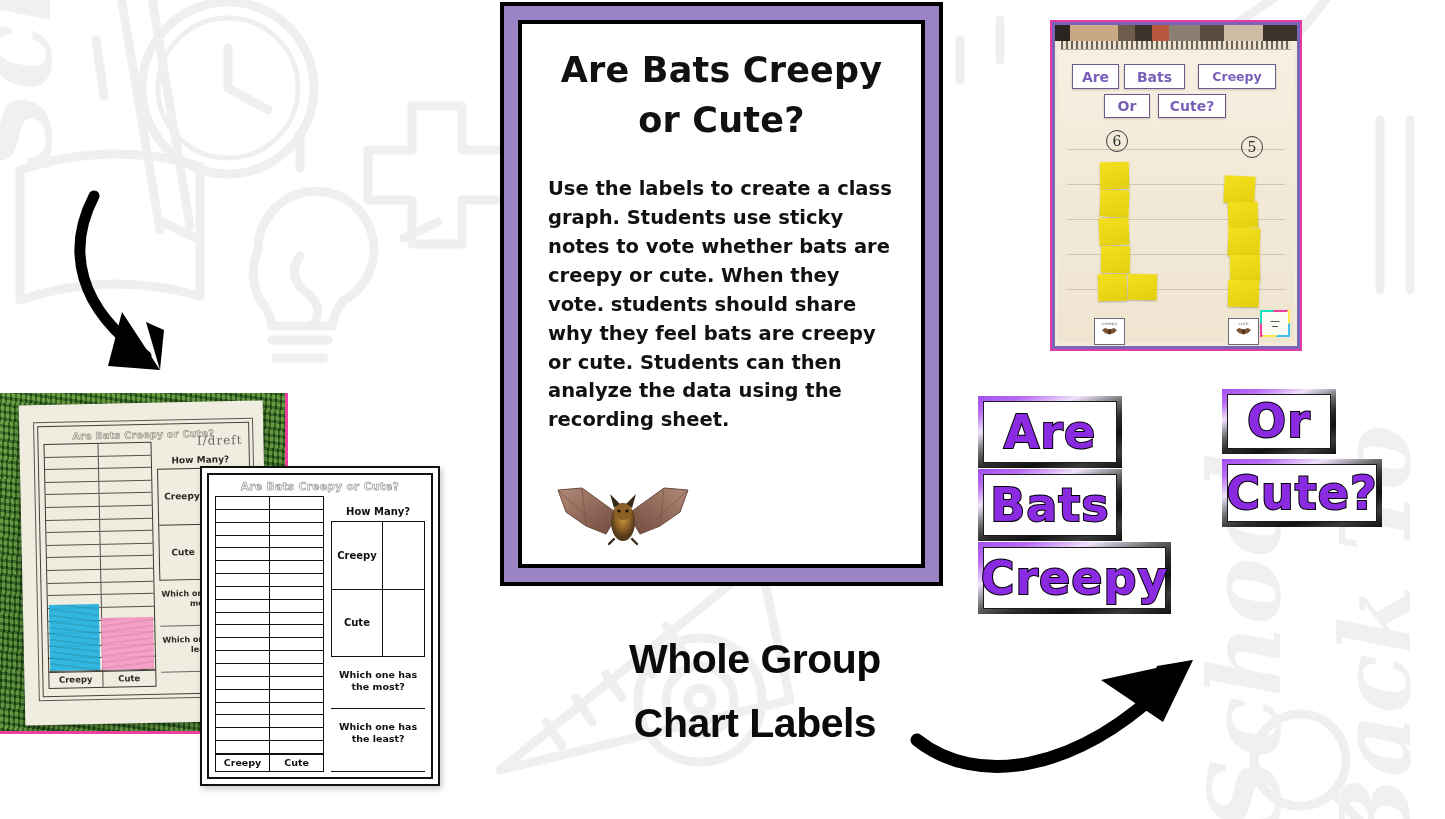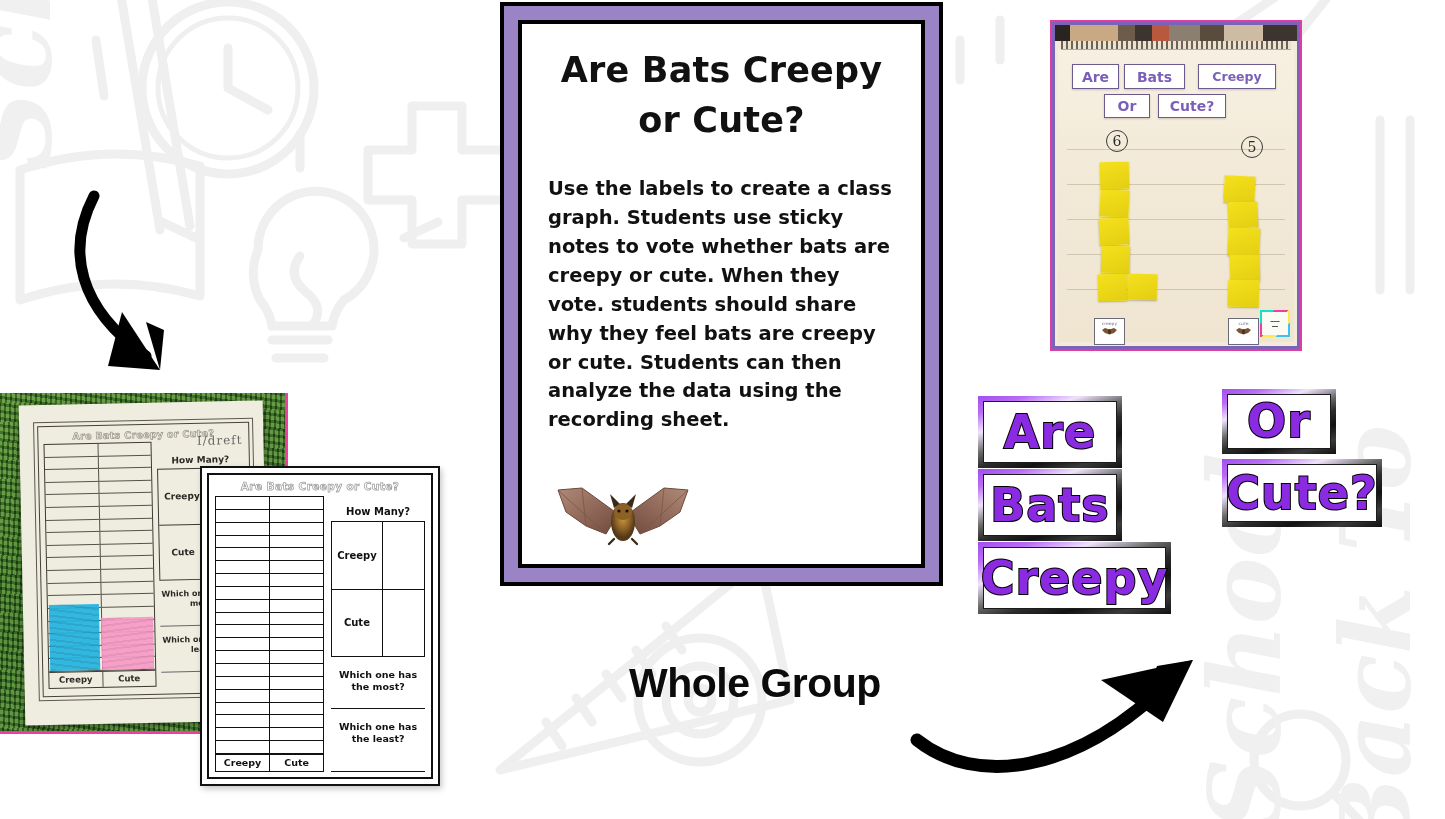--- a/index.html
+++ b/index.html
@@ -38,21 +38,20 @@
     color: #0b0b0b;
   }
   #ann-right {
     left: 600px; top: 628px; width: 310px;
     text-align: center;
     font-weight: bold;
     font-size: 41px;
     line-height: 1.55;
     letter-spacing: -0.5px;
     color: #0b0b0b;
-    margin-top: 24px;
   }
 
   
   .arrow-svg { position: absolute; pointer-events: none; }
 
   
   #instruction-card {
     left: 500px; top: 2px;
     width: 443px; height: 584px;
     background: #000;
@@ -772,20 +771,21 @@
   </div>
 
   <div class="glabel" style="left:1222px; top:459px;">
     <div class="gl-in" style="width:150px; height:58px;">
       <span class="gl-txt big">Cute?</span>
     </div>
   </div>
 
   <div class="abs" id="ann-right">
     <div>Whole Group</div>
+    <div>Chart Labels</div>
   </div>
 
   <svg class="arrow-svg" style="left:905px; top:638px; width:310px; height:140px;" viewBox="0 0 310 140">
     <path d="M12 102 C 70 148, 170 138, 268 40" stroke="#000" stroke-width="13" fill="none" stroke-linecap="round"></path>
     <path d="M196 42 L288 22 L258 84 Z" fill="#000"></path>
     <path d="M288 22 L242 54 L252 28 Z" fill="#000"></path>
   </svg>
 
 </div>
 

